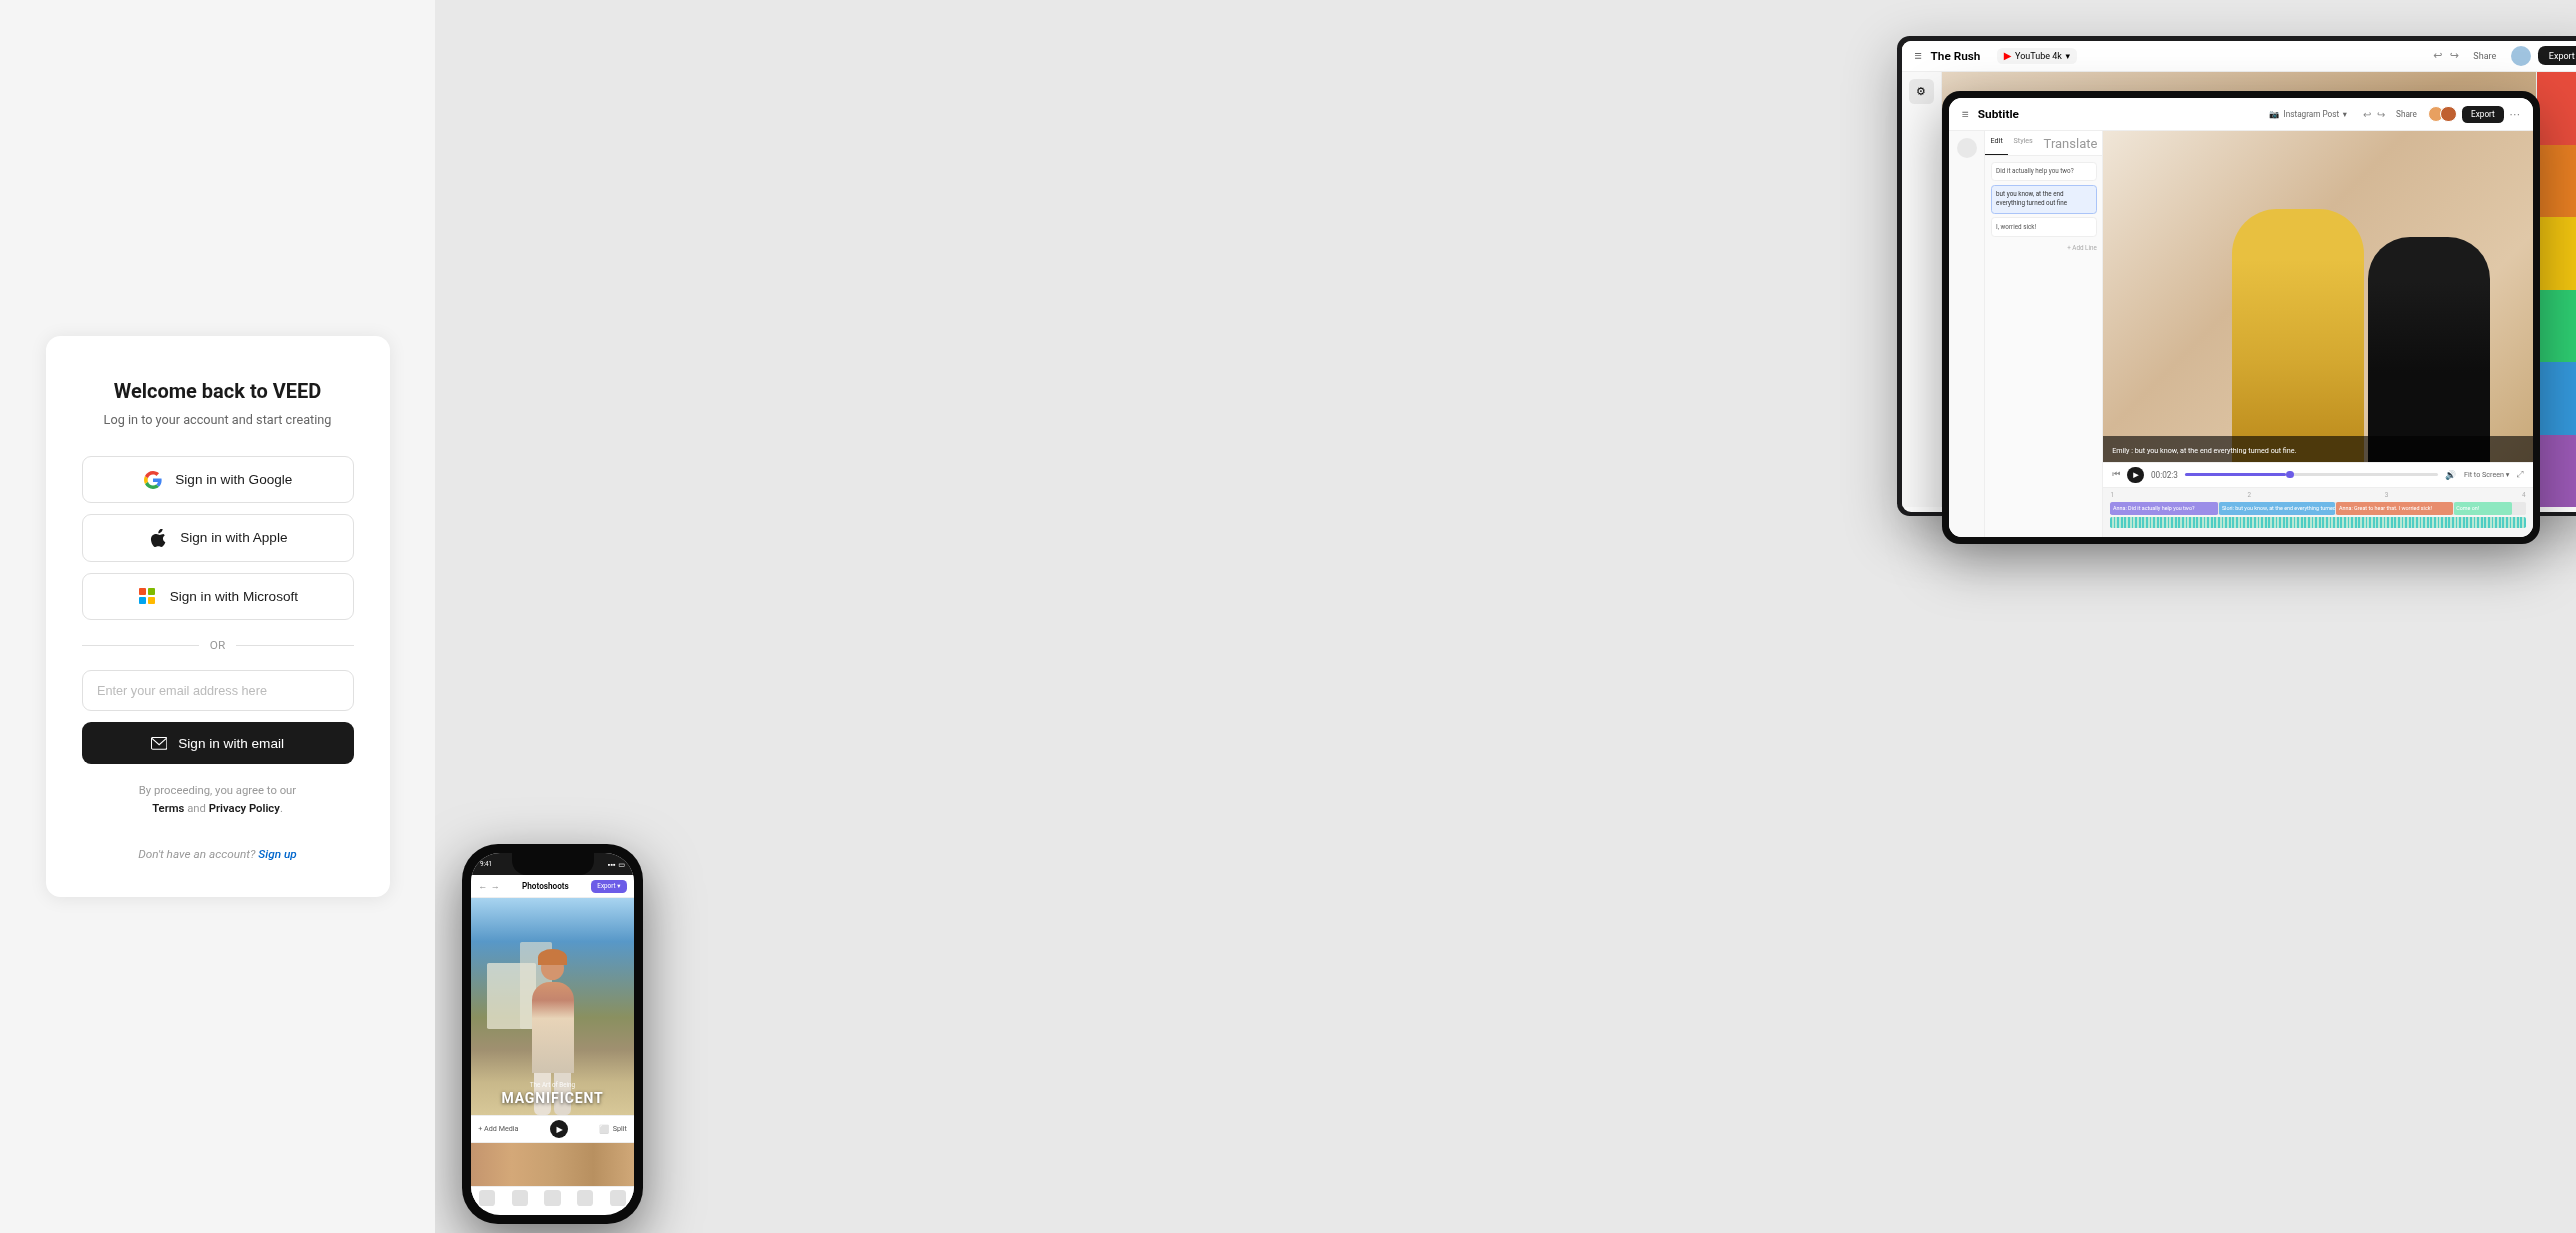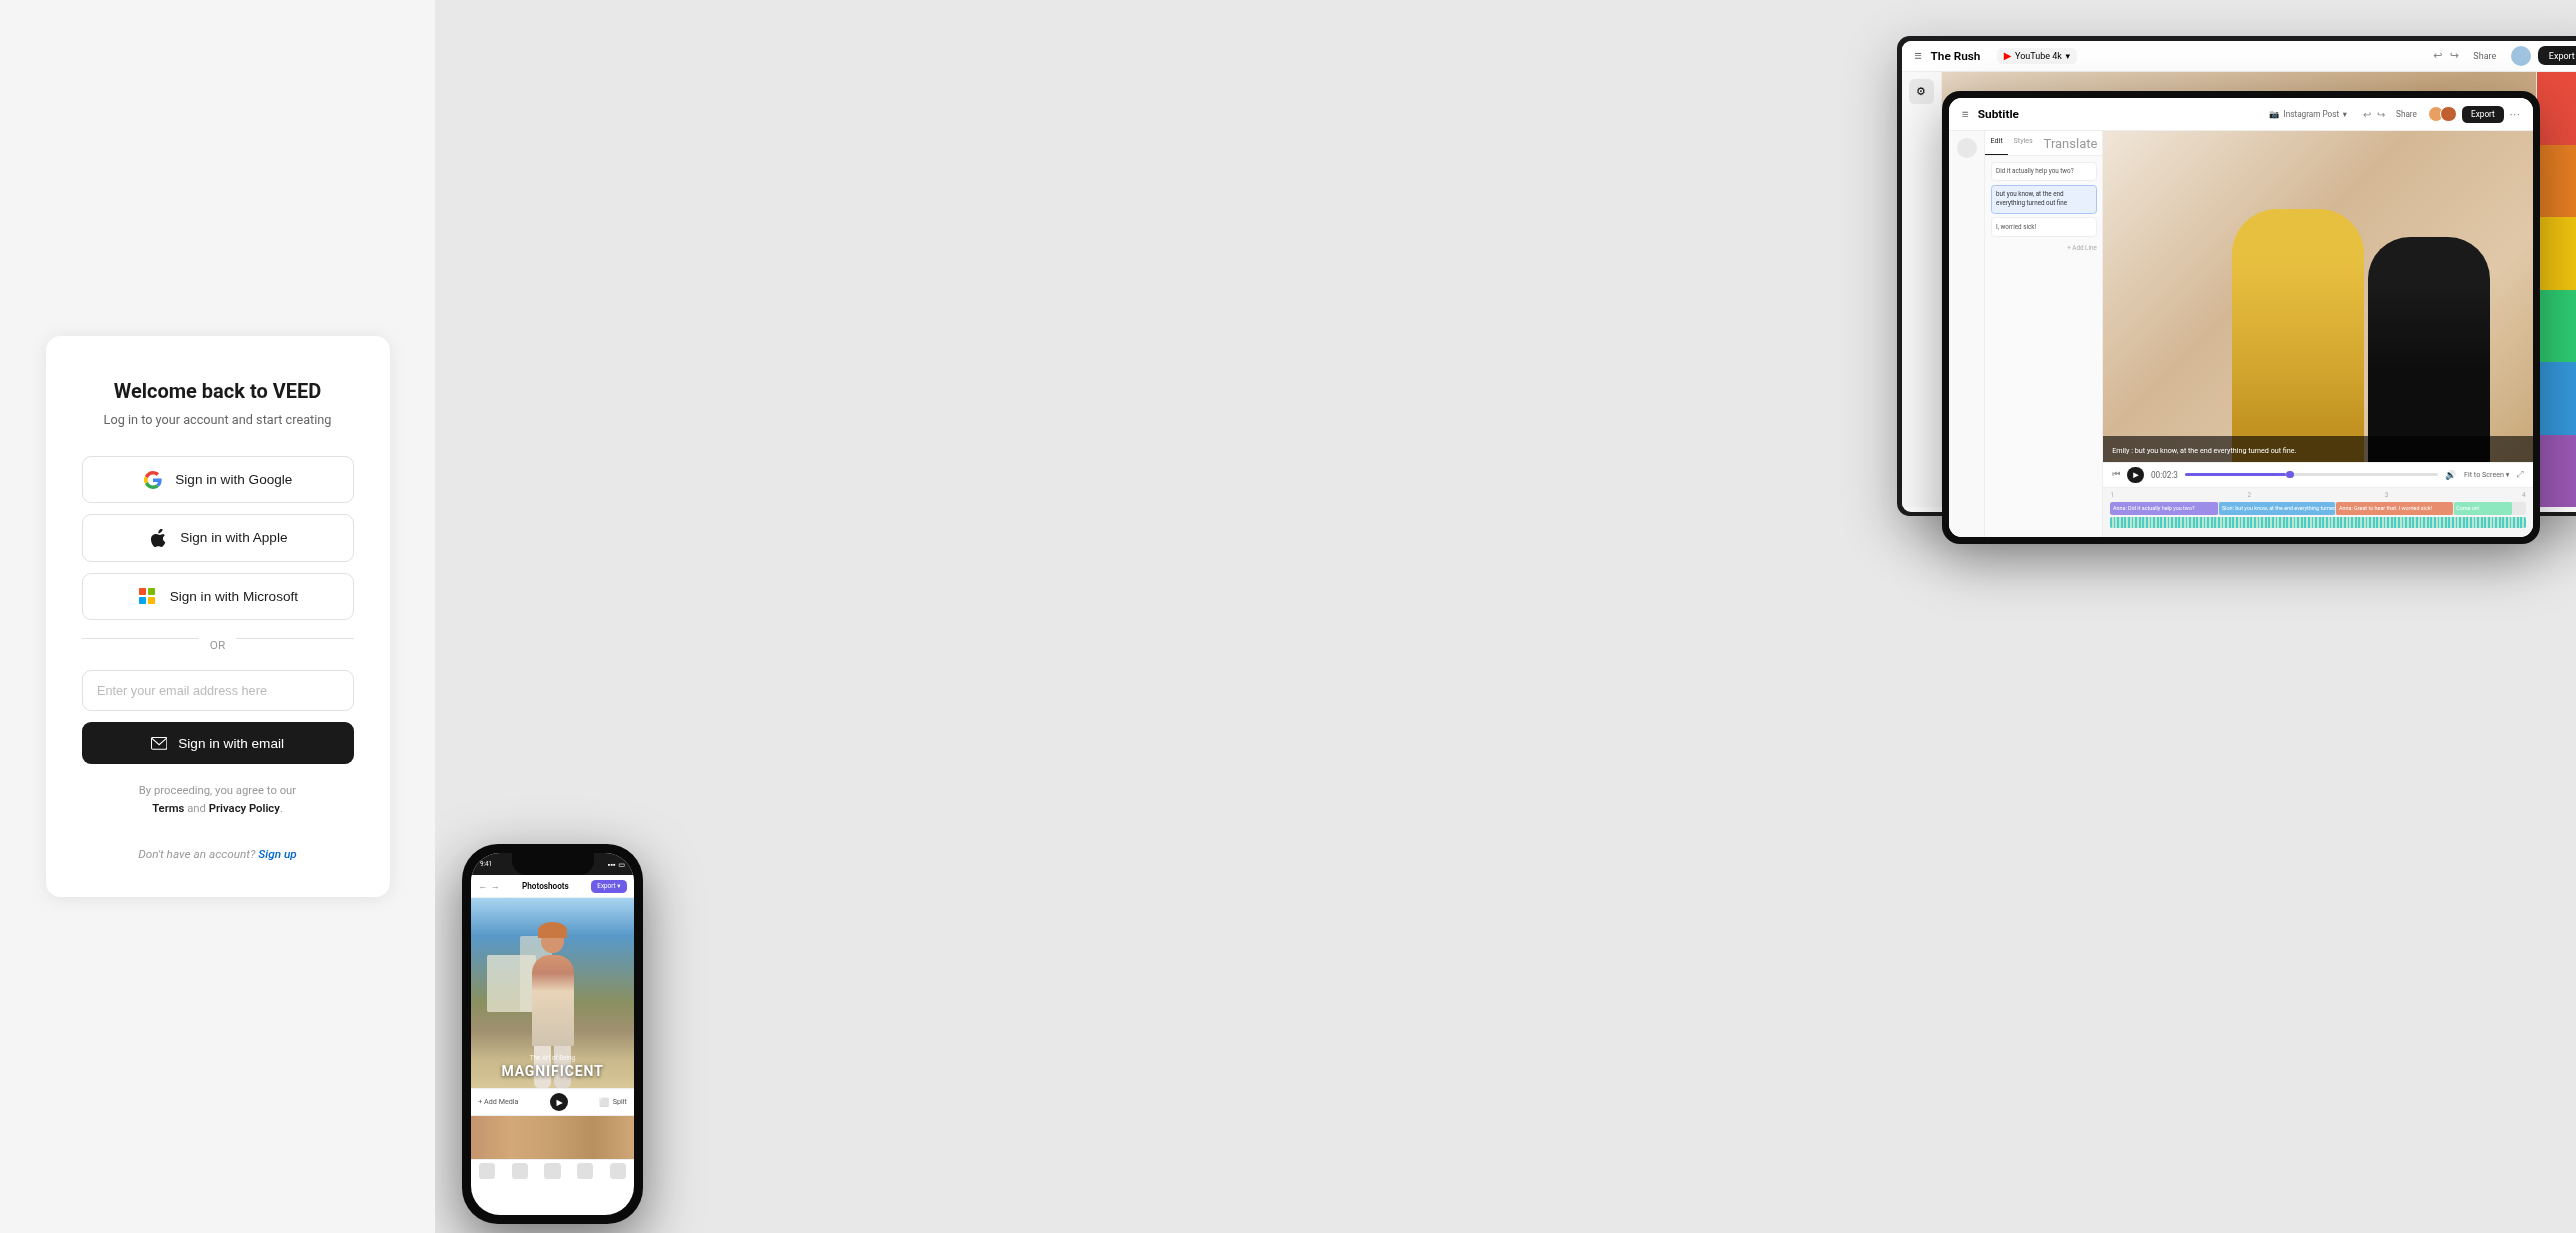--- a/index.html
+++ b/index.html
@@ -74,20 +74,21 @@
       width: 20px;
       height: 20px;
       flex-shrink: 0;
       display: flex;
       align-items: center;
       justify-content: center;
     }
 
     .or-divider {
       display: flex;
+      align-items: center;
       gap: 11px;
       margin: 18px 0;
       color: #999;
       font-size: 11.8px;
     }
 
     .or-divider::before,
     .or-divider::after {
       content: '';
       flex: 1;
@@ -496,21 +497,21 @@
             <span style="font-size:9px;color:#888;">←</span>
             <span style="font-size:9px;color:#888;">→</span>
           </div>
           <span style="font-size:8.2px;font-weight:600;">Photoshoots</span>
           <div style="background:#6c5ce7;color:#fff;font-size:6.3px;padding:2.7px 6.3px;border-radius:4.5px;display:flex;align-items:center;gap:1.8px;">
             <span>Export</span>
             <span>▾</span>
           </div>
         </div>
 
-        <div style="height:190px;background:linear-gradient(180deg,#a8d4f0 0%,#5898c8 20%,#8a9060 55%,#a09070 70%,#c8b88a 85%,#d8c898 100%);position:relative;overflow:hidden;padding-left:13px;">
+        <div style="height:217px;background:linear-gradient(180deg,#a8d4f0 0%,#5898c8 20%,#8a9060 55%,#a09070 70%,#c8b88a 85%,#d8c898 100%);position:relative;overflow:hidden;padding-left:13px;">
 
           <div style="position:absolute;bottom:40%;left:10%;width:30%;height:30%;background:rgba(240,236,220,0.7);border-radius:1.8px;"></div>
           <div style="position:absolute;bottom:40%;left:30%;width:20%;height:40%;background:rgba(230,226,210,0.6);border-radius:1.8px;"></div>
 
           <div style="position:absolute;bottom:0;left:50%;transform:translateX(-50%);width:68px;height:159px;">
 
             <div style="width:23.5px;height:23.5px;background:#d4956e;border-radius:50%;margin:0 auto 1.8px;position:relative;">
 
               <div style="position:absolute;top:-7.2px;left:-2.7px;width:29px;height:16.3px;background:#c87840;border-radius:50% 50% 0 0;"></div>
             </div>

